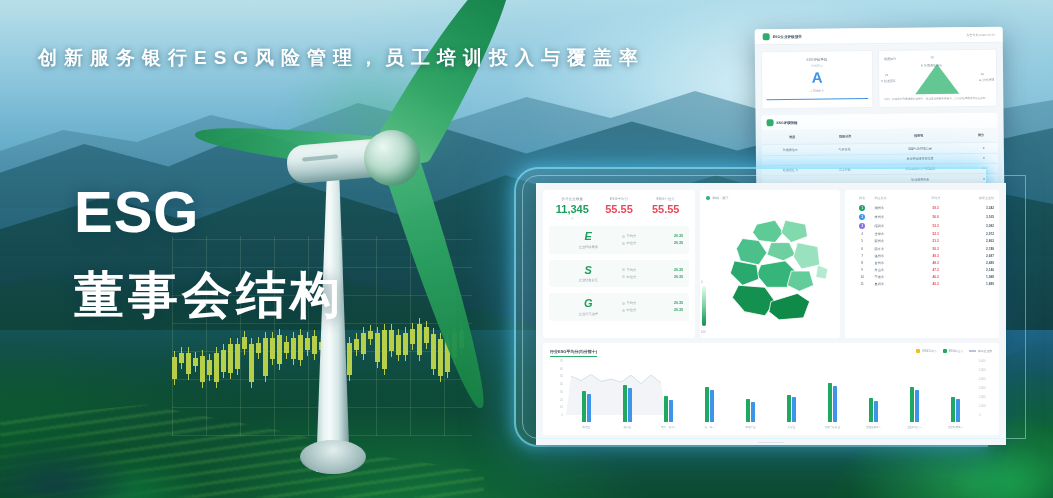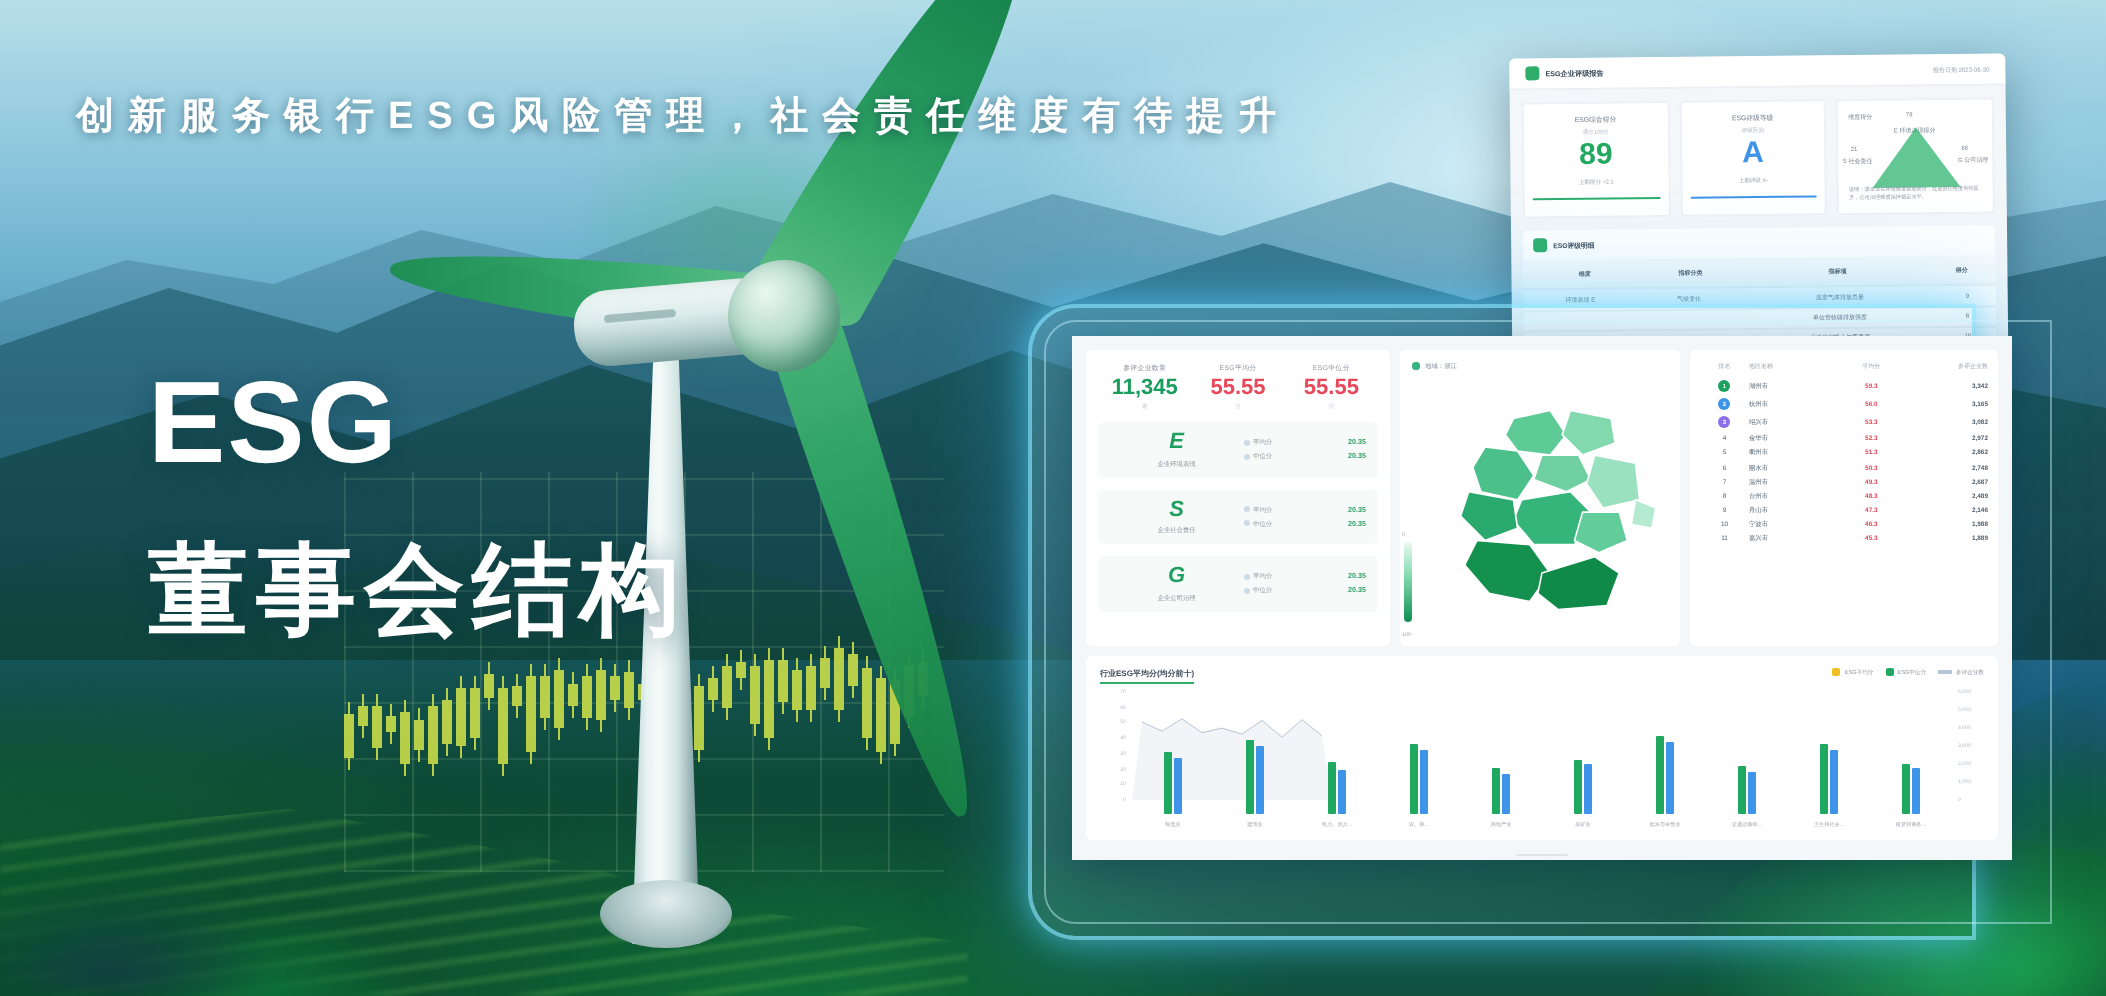--- a/index.html
+++ b/index.html
@@ -202,21 +202,21 @@
   .ct-sec-head { display: flex; align-items: center; gap: 3px; background: #fff; margin: 0 6px; padding: 4px 5px; border-radius: 2px 2px 0 0; }
   .ct-table { background: #fff; margin: 0 6px 6px; }
   .ct-table .tr { display: flex; border-bottom: 1px solid #f0f3f6; }
   .ct-table .th { font-weight: 700; color: #4a5764; background: #fafbfc; }
   .ct-table .td, .ct-table .th { padding: 2.6px 3px; font-size: 3px; text-align: center; }
   .ct-table .c1 { width: 24%; } .ct-table .c2 { width: 22%; }
   .ct-table .c3 { width: 42%; } .ct-table .c4 { width: 12%; }
 
   
   #tablet {
-    position: absolute; left: 516px; top: 154px; width: 470px; height: 314px;
+    position: absolute; left: 516px; top: 169px; width: 470px; height: 276px;
     border-radius: 22px 0 0 22px;
     background: linear-gradient(135deg, rgba(130,220,255,.30), rgba(60,170,220,.10));
     box-shadow:
       0 0 0 2px rgba(150,235,255,.55),
       0 0 16px 3px rgba(90,210,255,.55),
       0 0 46px 10px rgba(60,180,240,.35);
   }
   #tablet::after {
     content: ""; position: absolute; left: 6px; top: 6px; right: -40px; bottom: 6px;
     border-radius: 16px 0 0 16px; border: 1px solid rgba(200,245,255,.45);
@@ -408,41 +408,34 @@
   <div class="tower-base"></div>
   <div class="blade-blur"></div>
   <div class="blade b1"></div>
   <div class="blade b2"></div>
   <div class="blade b3"></div>
   <div class="nacelle"></div>
   <div class="nacelle-slot"></div>
   <div class="hub"></div>
 </div>
 
-<div id="headline">创新服务银行ESG风险管理，社会责任维度有待提升</div>
+<div id="headline">创新服务银行ESG风险管理，员工培训投入与覆盖率</div>
 <div id="title-esg">ESG</div>
 <div id="title-sub">董事会结构</div>
 
 <div id="card-top">
   <div class="ct-head">
     <div class="ct-brand">
       <span class="ct-logo"></span>
       <span class="ct-brand-text">ESG企业评级报告</span>
     </div>
     <div class="ct-meta">报告日期 2023-06-30</div>
   </div>
 
   <div class="ct-body">
-    <div class="score-box">
-      <div class="score-label">ESG综合得分</div>
-      <div class="score-sub">满分100分</div>
-      <div class="score-val green">89</div>
-      <div class="score-tag">上期得分 +2.1</div>
-      <div class="score-bar green"></div>
-    </div>
     <div class="score-box">
       <div class="score-label">ESG评级等级</div>
       <div class="score-sub">评级区间</div>
       <div class="score-val blue">A</div>
       <div class="score-tag">上期评级 A-</div>
       <div class="score-bar blue"></div>
     </div>
     <div class="radar-box">
       <div class="radar-pt" style="left:5px;top:6px">维度得分</div>
       <div class="radar-pt" style="left:44%;top:5px">78</div>

